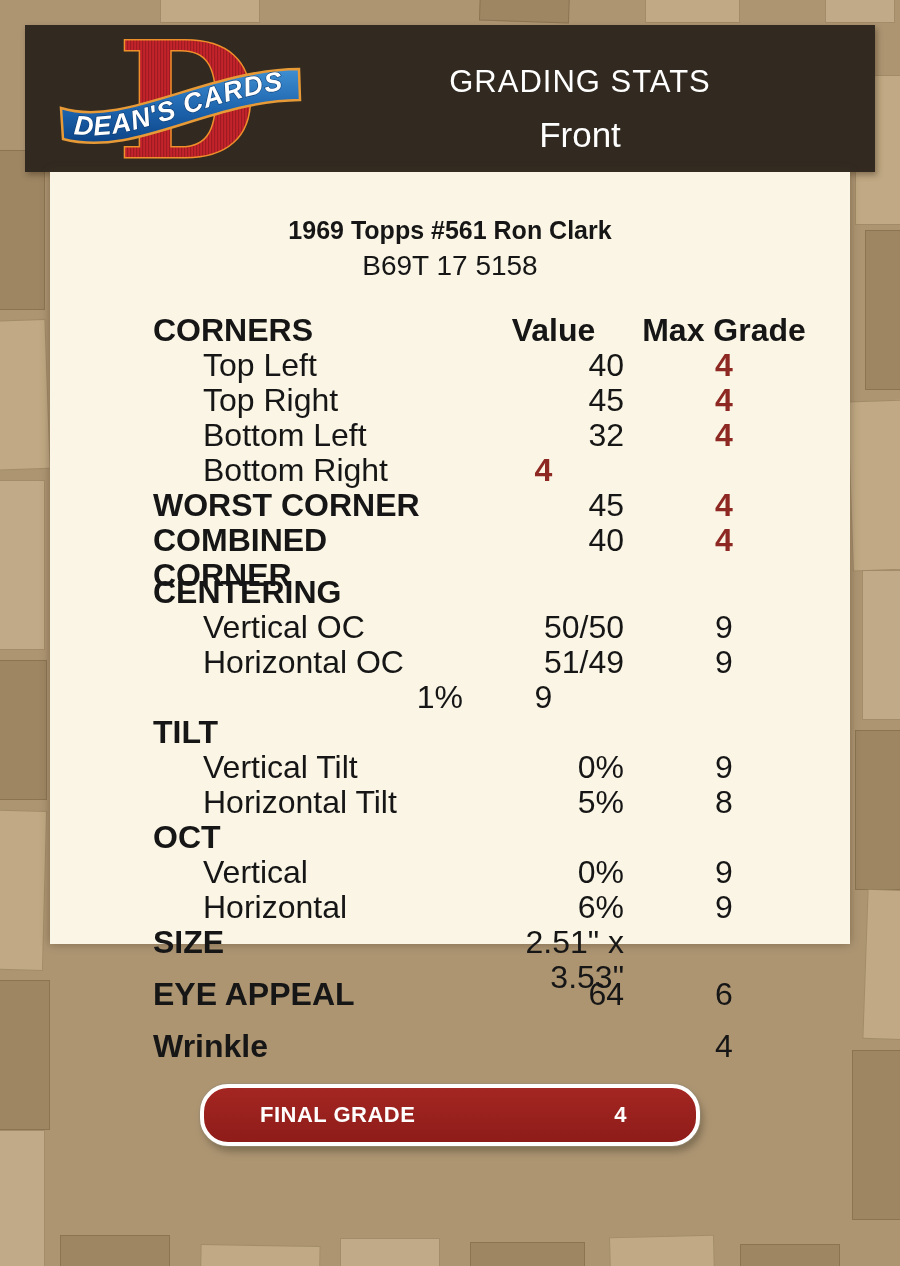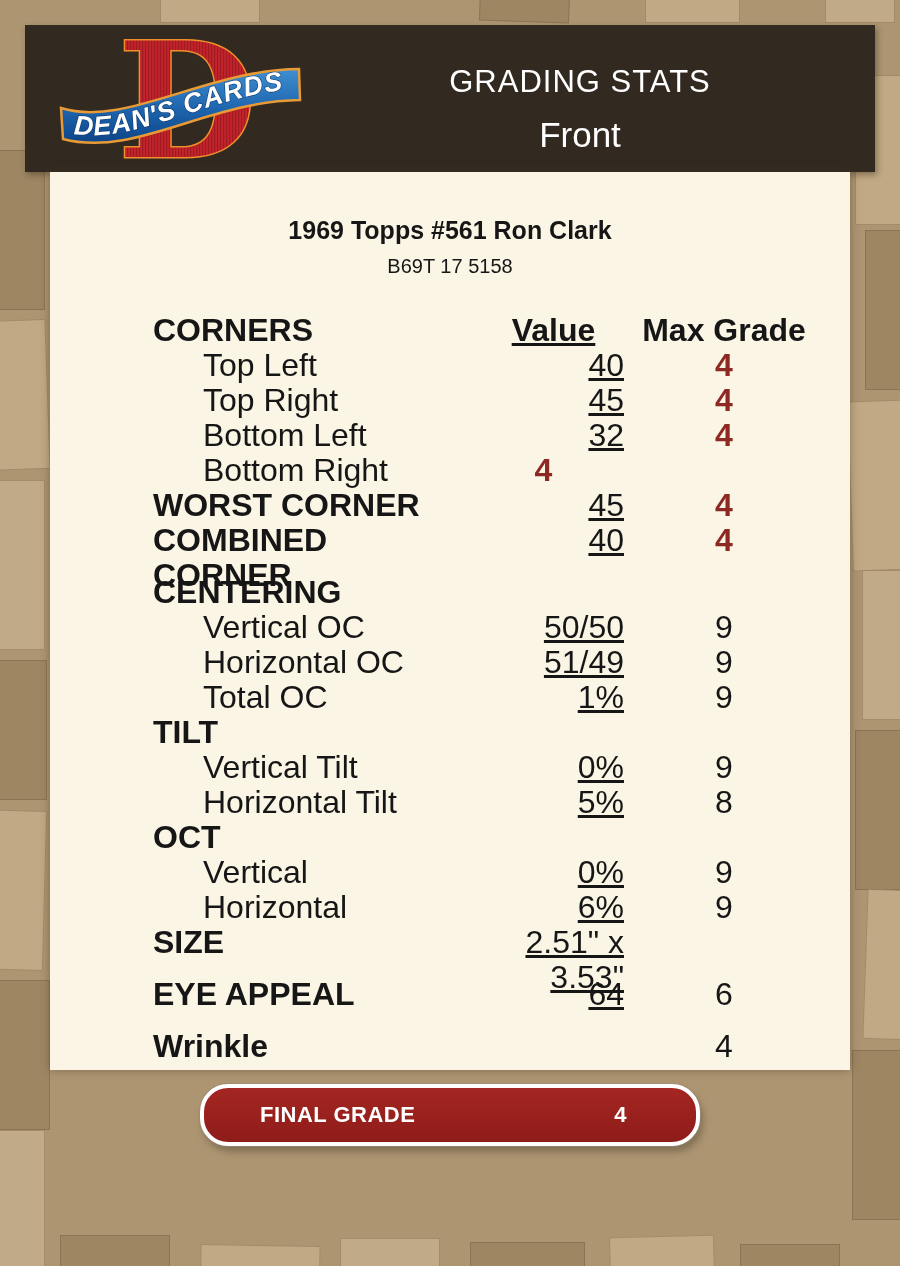--- a/index.html
+++ b/index.html
@@ -23,29 +23,29 @@
 
   
   .header{position:absolute;left:25px;top:25px;width:850px;height:147px;
     background:var(--c-header);box-shadow:2px 3px 6px rgba(60,45,25,.45);}
   .logo{position:absolute;left:30px;top:11px;width:250px;height:125px;}
   .header-titles{position:absolute;left:300px;right:40px;top:28px;text-align:center;color:#fff;}
   .h-title{font-size:31px;line-height:58px;font-weight:400;letter-spacing:1px;}
   .h-sub{font-size:35px;line-height:48px;font-weight:400;}
 
   
-  .panel{position:absolute;left:50px;top:172px;width:800px;height:898px;
+  .panel{position:absolute;left:50px;top:172px;width:800px;height:772px;
     background:var(--c-panel);box-shadow:0 0 9px rgba(70,55,35,.45);}
   .card-title{text-align:center;font-weight:bold;font-size:25px;line-height:36px;margin-top:40px;}
-  .card-serial{text-align:center;font-size:20px;line-height:36px;}
+  .card-serial{text-align:center;font-size:28px;line-height:36px;}
 
   
   .grid{margin:29px 26px 0 103px;}
   .r{display:grid;grid-template-columns:310px 161px 200px;height:35px;line-height:35px;font-size:32px;}
-  .c2{text-align:right;text-decoration:underline;}
+  .c2{text-align:right;}
   .c3{text-align:center;}
   .sec .c1{font-weight:bold;}
   .ind .c1{padding-left:50px;}
   .red .c3{color:var(--c-red);font-weight:bold;}
   .gap{margin-top:17px;}
   .hdr .c1{font-weight:bold;}
   .hdr .c2{font-weight:bold;text-align:center;padding-left:20px;}
   .hdr .c3{font-weight:bold;}
 
   
@@ -164,21 +164,20 @@
         <div class="c1">Vertical OC</div>
         <div class="c2">50/50</div>
         <div class="c3">9</div>
       </div>
       <div class="r ind">
         <div class="c1">Horizontal OC</div>
         <div class="c2">51/49</div>
         <div class="c3">9</div>
       </div>
       <div class="r ind">
-        <div class="c1">Total OC</div>
         <div class="c2">1%</div>
         <div class="c3">9</div>
       </div>
       <div class="r sec">
         <div class="c1">TILT</div>
         <div class="c2"></div>
         <div class="c3"></div>
       </div>
       <div class="r ind">
         <div class="c1">Vertical Tilt</div>

